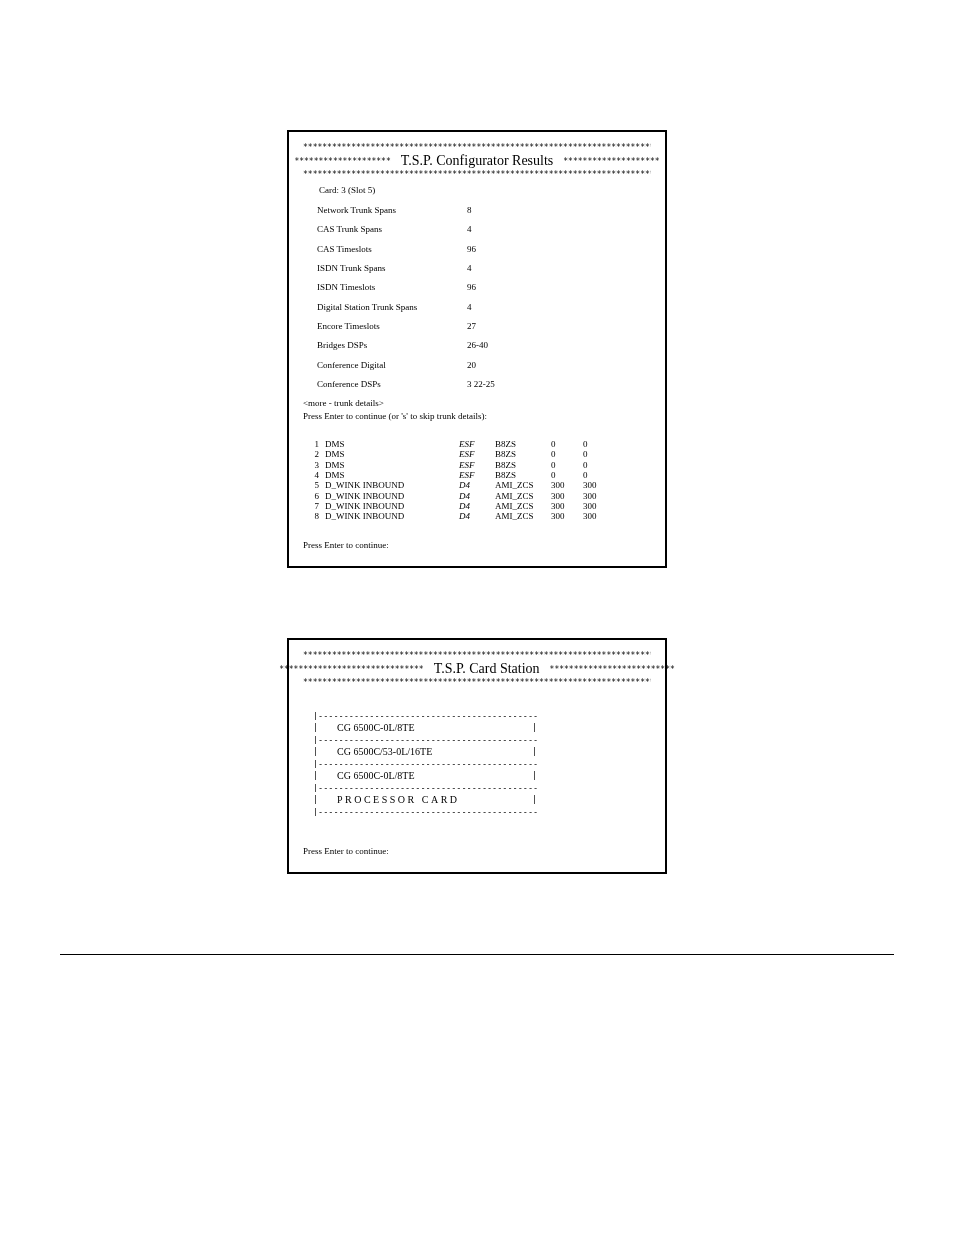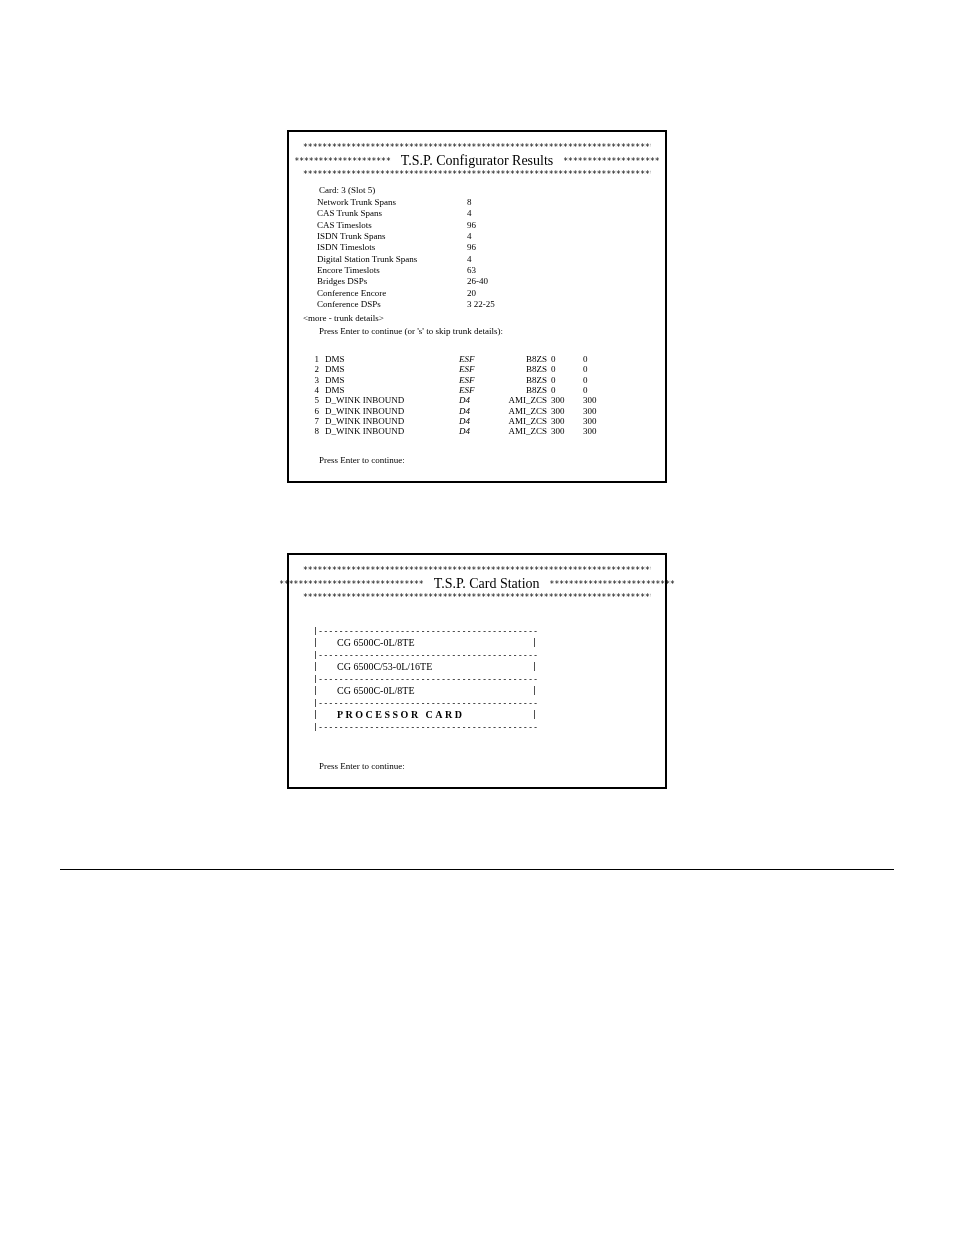--- a/index.html
+++ b/index.html
@@ -57,53 +57,53 @@
     font-family: "Times New Roman", serif;
     font-size: 14px;
     white-space: nowrap;
   }
   .block {
     margin-top: 6px;
   }
   .card-line { margin: 1px 16px; }
   .cfg-row {
     display: flex;
-    margin: 1px 0;
+    margin: 9px 0;
   }
   .cfg-label { width: 150px; padding-left: 14px; }
   .cfg-val   { }
   .more-line { margin: 4px 0 1px 0; }
-  .prompt-line { margin: 2px 16px; }
+  .prompt-line { margin: 2px 0; }
   .trunk-table {
     margin-top: 18px;
     border-collapse: collapse;
   }
   .trunk-table td {
     padding: 0 4px 0 0;
     font-size: 9px;
     white-space: nowrap;
   }
   .trunk-table td.col-idx   { width: 12px; text-align: right; padding-left: 4px; }
   .trunk-table td.col-type  { width: 130px; padding-left: 2px; }
   .trunk-table td.col-frame { width: 32px; font-style: italic; }
-  .trunk-table td.col-code  { width: 52px; text-align: right; }
+  .trunk-table td.col-code  { width: 52px; }
   .trunk-table td.col-a     { width: 28px; text-align: left; }
   .trunk-table td.col-b     { width: 28px; text-align: left; }
   .prompt2 { margin-top: 18px; }
   
   .layout-block {
     margin: 24px 0 24px 10px;
   }
   .slot-label {
     font-family: "Times New Roman", serif;
     font-size: 10px;
     padding: 0 0 0 18px;
     white-space: nowrap;
   }
-  .slot-label.spaced { letter-spacing: 2.5px; font-weight: bold; }
+  .slot-label.spaced { letter-spacing: 2.5px; }
   .slot-row {
     display: flex;
     align-items: center;
     height: 16px;
   }
   .slot-row .side { font-family: monospace; font-size:8.5px; width:6px; }
   .slot-row .side.r { margin-left: auto; }
   .slot-box {
     position: relative;
     width: 225px;
@@ -159,28 +159,28 @@
           <div class="cfg-row">
             <div class="cfg-label">ISDN Timeslots</div>
             <div class="cfg-val">96</div>
           </div>
           <div class="cfg-row">
             <div class="cfg-label">Digital Station Trunk Spans</div>
             <div class="cfg-val">4</div>
           </div>
           <div class="cfg-row">
             <div class="cfg-label">Encore Timeslots</div>
-            <div class="cfg-val">63</div>
+            <div class="cfg-val">27</div>
           </div>
           <div class="cfg-row">
             <div class="cfg-label">Bridges DSPs</div>
             <div class="cfg-val">26-40</div>
           </div>
           <div class="cfg-row">
-            <div class="cfg-label">Conference Encore</div>
+            <div class="cfg-label">Conference Digital</div>
             <div class="cfg-val">20</div>
           </div>
           <div class="cfg-row">
             <div class="cfg-label">Conference DSPs</div>
             <div class="cfg-val">3 22-25</div>
           </div>
         </div>
       <div class="more-line">&lt;more - trunk details&gt;</div>
       <div class="prompt-line">Press Enter to continue (or 's' to skip trunk details):</div>
     </div>

